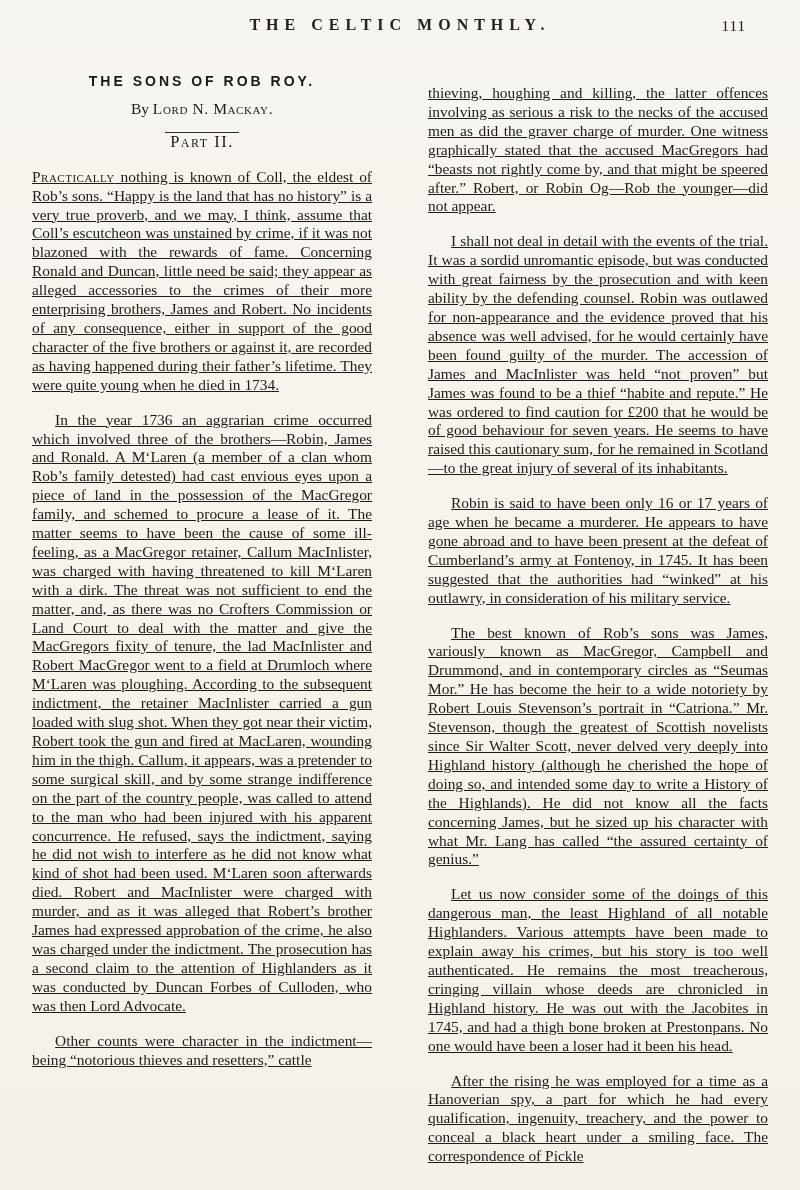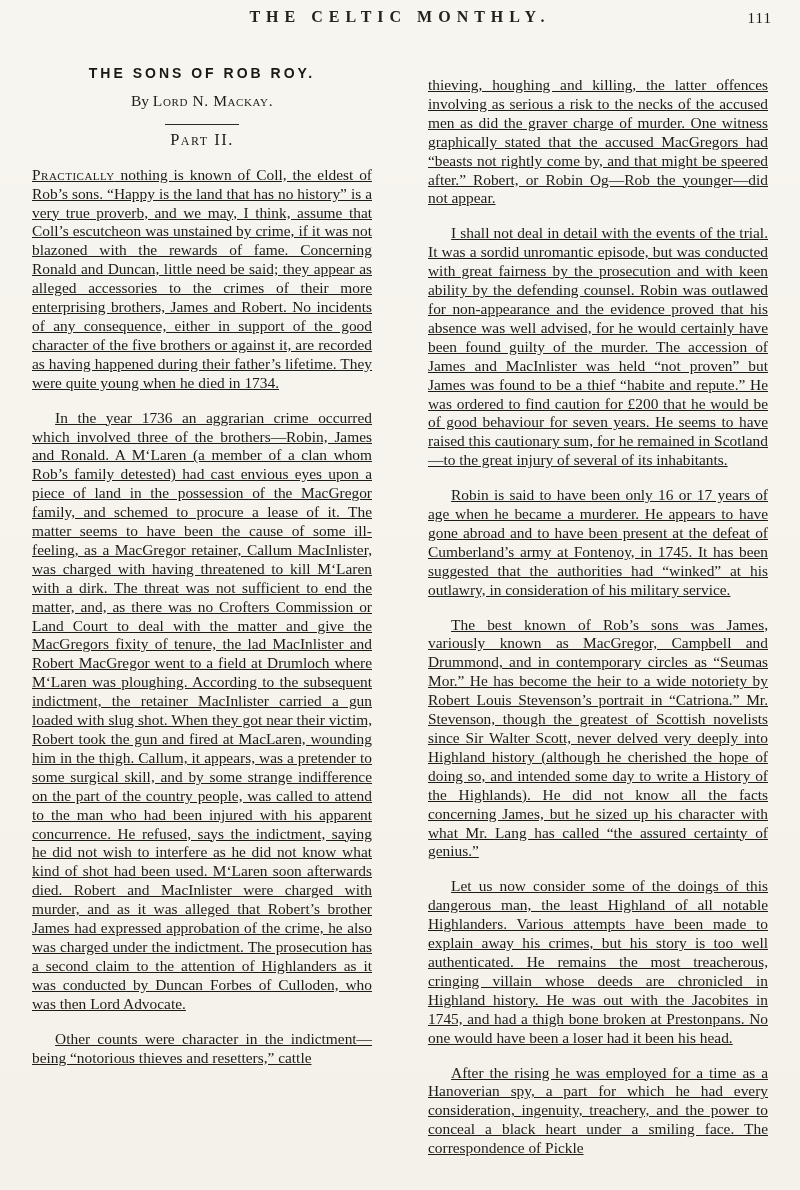--- a/index.html
+++ b/index.html
@@ -18,30 +18,30 @@
     font-family: "Liberation Serif", serif;
     padding: 8px 16px 0 16px;
     overflow: hidden;
     position: relative;
   }
   .page-header {
     position: relative;
     height: 30px;
   }
   .journal-title {
-    margin: 0;
+    margin: 8px;
     text-align: center;
     font-size: 16px;
     font-weight: bold;
     letter-spacing: 6px;
     color: #23221e;
   }
   .page-number {
     position: absolute;
-    right: 12px;
+    right: 38px;
     top: 2px;
     font-size: 15px;
     letter-spacing: 1px;
   }
   .columns {
     display: flex;
     gap: 24px;
     margin-top: 22px;
   }
   .column {
@@ -80,21 +80,20 @@
     text-align: center;
     font-style: italic;
     font-size: 15px;
     margin-top: 15px;
   }
   .part-heading {
     text-align: center;
     font-variant: small-caps;
     font-size: 16.5px;
     letter-spacing: 1.5px;
-    margin-top: 6px;
   }
   .body-start {
     margin-top: 7px;
   }
   p.para {
     margin: 16px;
     text-indent: 1.5em;
     text-decoration: underline;
   }
   p.para.no-indent {
@@ -131,17 +130,17 @@
       <p class="para">In the year 1736 an aggrarian crime occurred which involved three of the brothers—Robin, James and Ronald.  A M‘Laren (a member of a clan whom Rob’s family detested) had cast envious eyes upon a piece of land in the possession of the MacGregor family, and schemed to procure a lease of it.  The matter seems to have been the cause of some ill-feeling, as a MacGregor retainer, Callum MacInlister, was charged with having threatened to kill M‘Laren with a dirk.  The threat was not sufficient to end the matter, and, as there was no Crofters Commission or Land Court to deal with the matter and give the MacGregors fixity of tenure, the lad MacInlister and Robert MacGregor went to a field at Drumloch where M‘Laren was ploughing.  According to the subsequent indictment, the retainer MacInlister carried a gun loaded with slug shot.  When they got near their victim, Robert took the gun and fired at MacLaren, wounding him in the thigh.  Callum, it appears, was a pretender to some surgical skill, and by some strange indifference on the part of the country people, was called to attend to the man who had been injured with his apparent concurrence.  He refused, says the indictment, saying he did not wish to interfere as he did not know what kind of shot had been used.  M‘Laren soon afterwards died.  Robert and MacInlister were charged with murder, and as it was alleged that Robert’s brother James had expressed approbation of the crime, he also was charged under the indictment.  The prosecution has a second claim to the attention of Highlanders as it was conducted by Duncan Forbes of Culloden, who was then Lord Advocate.</p>
       <p class="para">Other counts were character in the indictment—being “notorious thieves and resetters,” cattle</p>
     </div>
 
     <div class="column">
       <p class="para no-indent">thieving, houghing and killing, the latter offences involving as serious a risk to the necks of the accused men as did the graver charge of murder.  One witness graphically stated that the accused MacGregors had “beasts not rightly come by, and that might be speered after.”  Robert, or Robin Og—Rob the younger—did not appear.</p>
       <p class="para">I shall not deal in detail with the events of the trial.  It was a sordid unromantic episode, but was conducted with great fairness by the prosecution and with keen ability by the defending counsel.  Robin was outlawed for non-appearance and the evidence proved that his absence was well advised, for he would certainly have been found guilty of the murder.  The accession of James and MacInlister was held “not proven” but James was found to be a thief “habite and repute.”  He was ordered to find caution for £200 that he would be of good behaviour for seven years.  He seems to have raised this cautionary sum, for he remained in Scotland—to the great injury of several of its inhabitants.</p>
       <p class="para">Robin is said to have been only 16 or 17 years of age when he became a murderer.  He appears to have gone abroad and to have been present at the defeat of Cumberland’s army at Fontenoy, in 1745.  It has been suggested that the authorities had “winked” at his outlawry, in consideration of his military service.</p>
       <p class="para">The best known of Rob’s sons was James, variously known as MacGregor, Campbell and Drummond, and in contemporary circles as “Seumas Mor.”  He has become the heir to a wide notoriety by Robert Louis Stevenson’s portrait in “Catriona.”  Mr. Stevenson, though the greatest of Scottish novelists since Sir Walter Scott, never delved very deeply into Highland history (although he cherished the hope of doing so, and intended some day to write a History of the Highlands).  He did not know all the facts concerning James, but he sized up his character with what Mr. Lang has called “the assured certainty of genius.”</p>
       <p class="para">Let us now consider some of the doings of this dangerous man, the least Highland of all notable Highlanders.  Various attempts have been made to explain away his crimes, but his story is too well authenticated.  He remains the most treacherous, cringing villain whose deeds are chronicled in Highland history.  He was out with the Jacobites in 1745, and had a thigh bone broken at Prestonpans.  No one would have been a loser had it been his head.</p>
-      <p class="para">After the rising he was employed for a time as a Hanoverian spy, a part for which he had every consideration, ingenuity, treachery, and the power to conceal a black heart under a smiling face.  The correspondence of Pickle</p>
+      <p class="para">After the rising he was employed for a time as a Hanoverian spy, a part for which he had every qualification, ingenuity, treachery, and the power to conceal a black heart under a smiling face.  The correspondence of Pickle</p>
     </div>
 
   </div>
 </div>
 
 </body></html>

